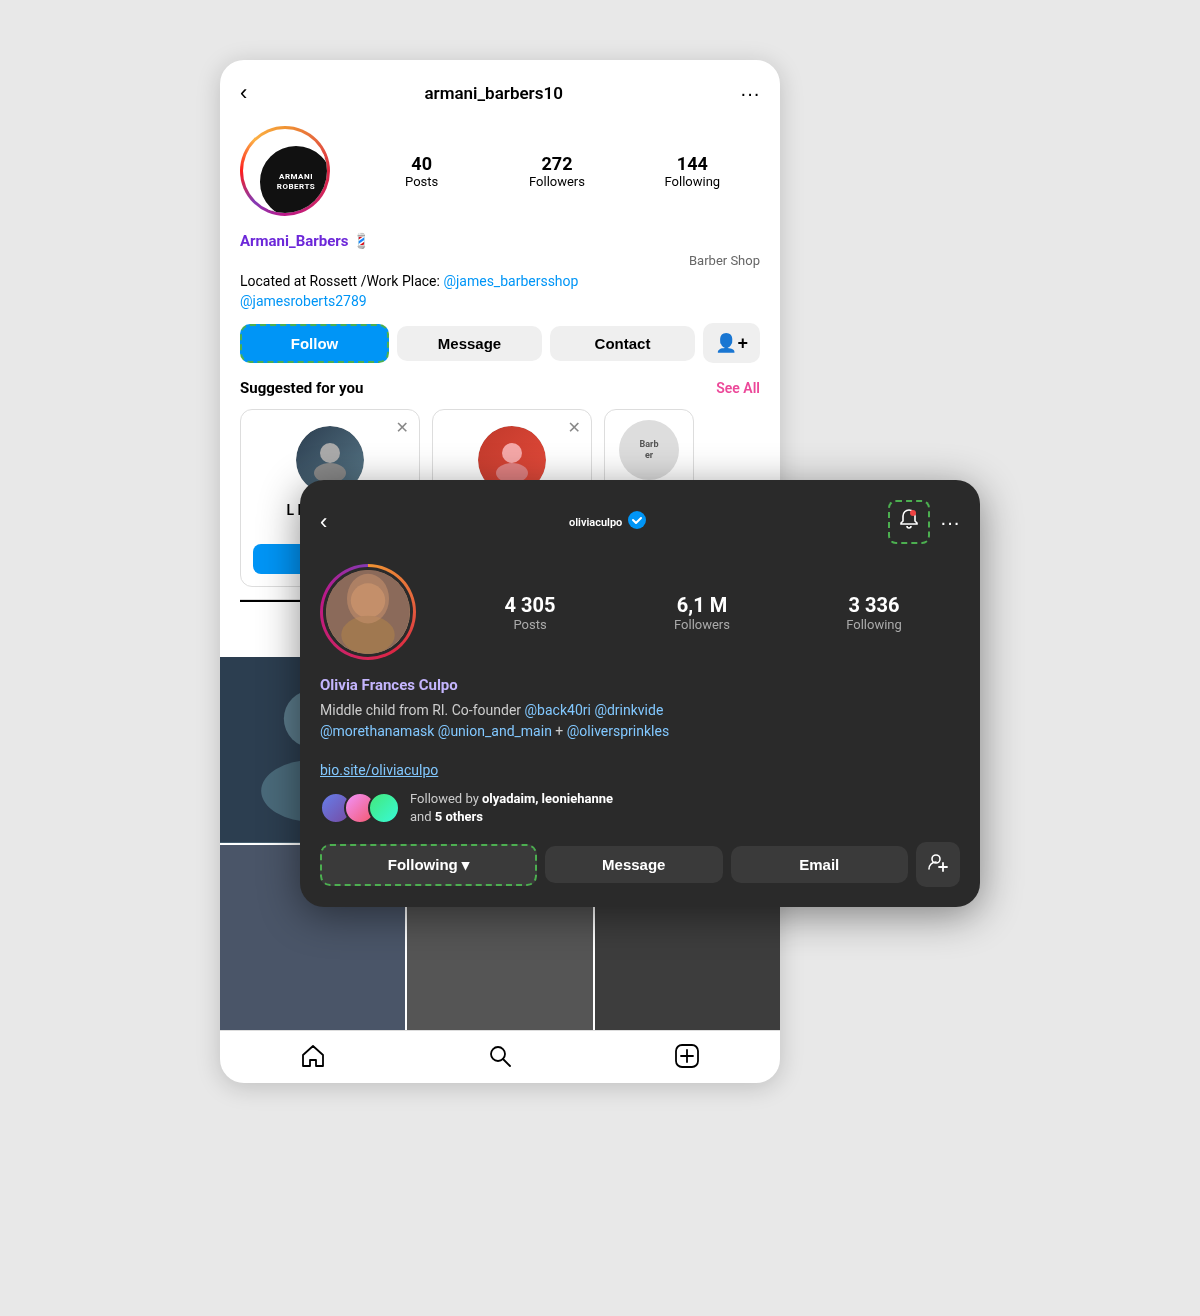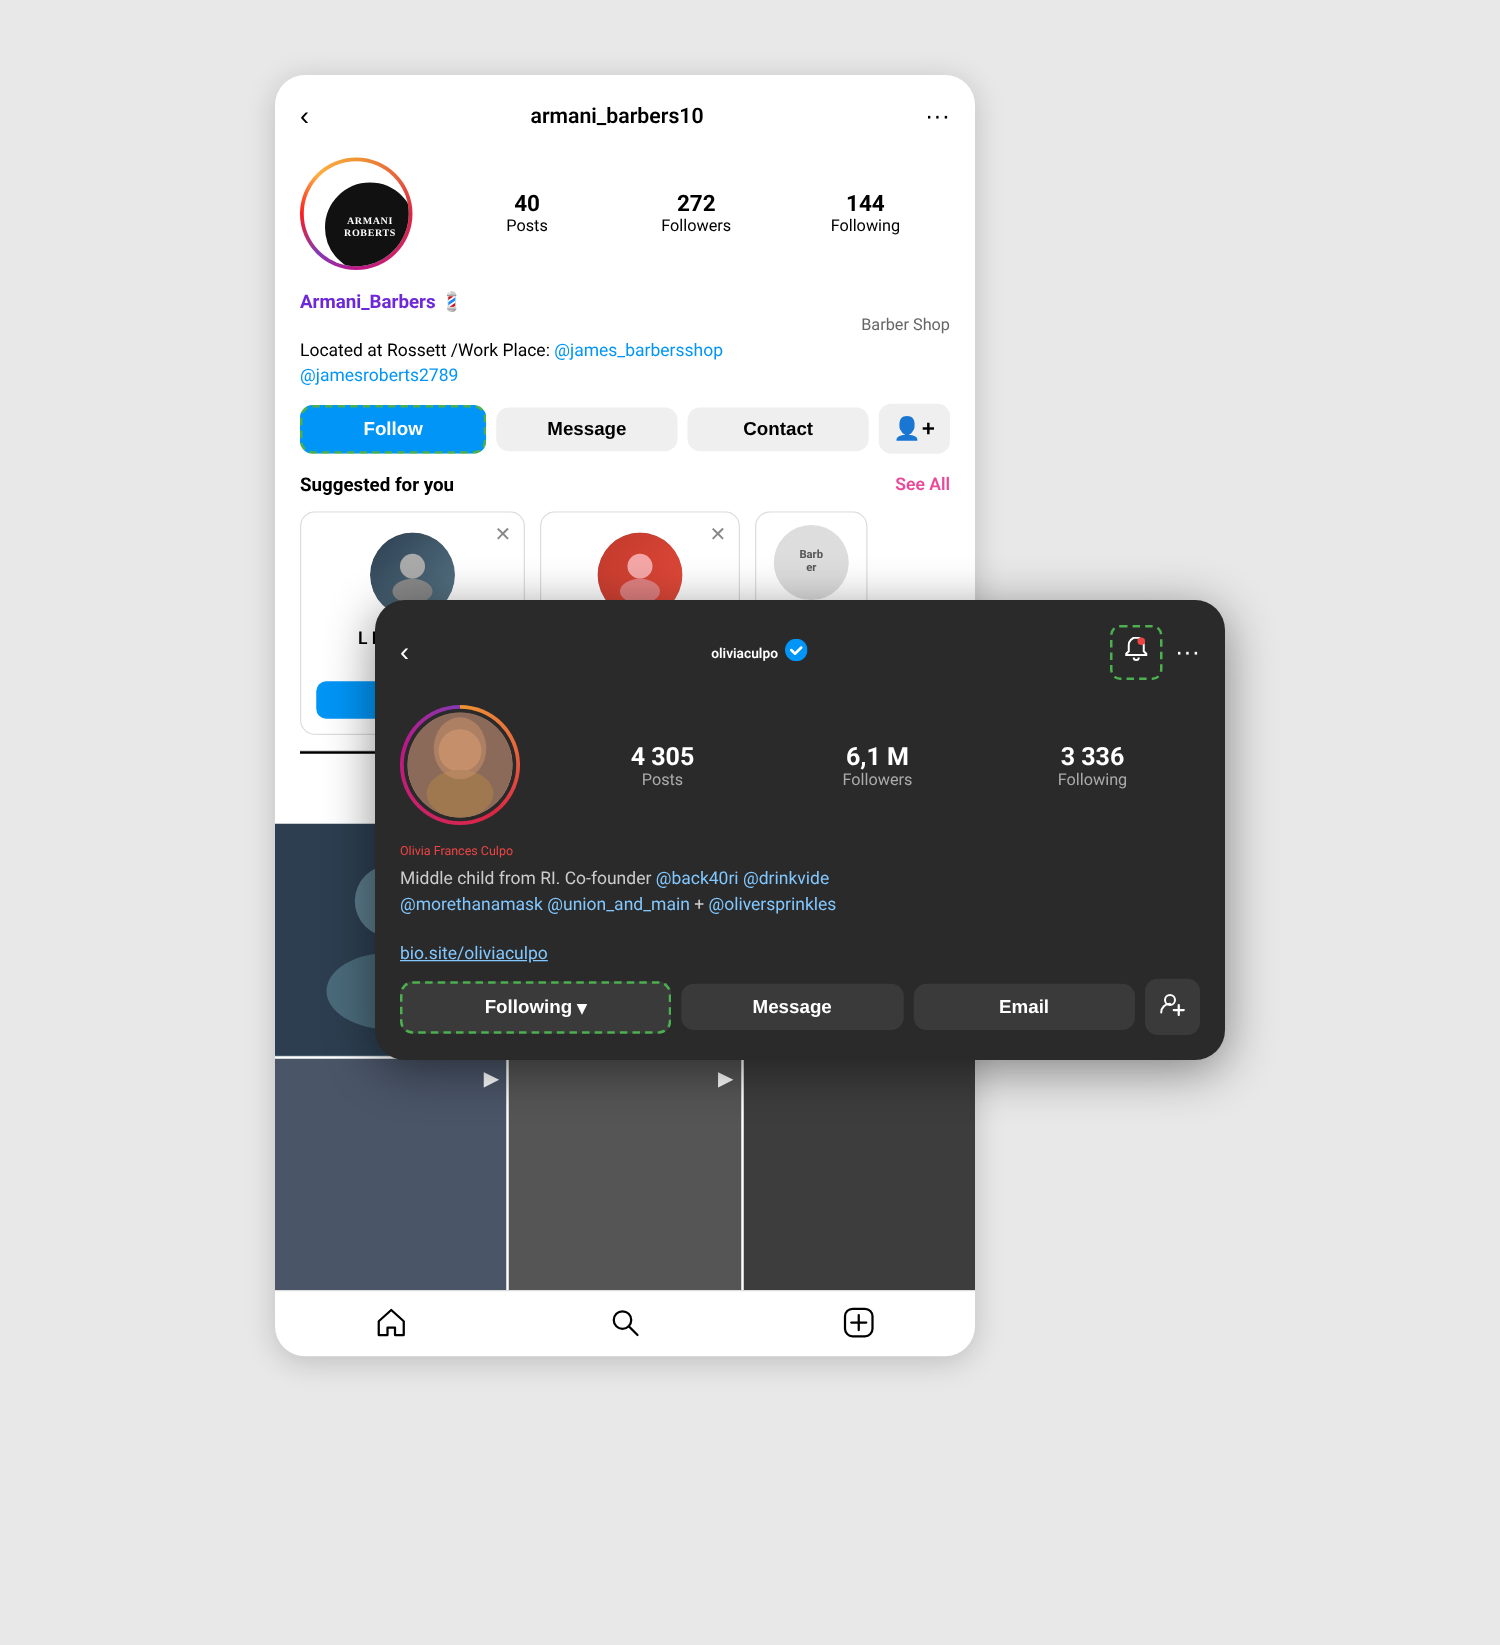--- a/index.html
+++ b/index.html
@@ -75,21 +75,20 @@
       flex-shrink: 0;
       margin-right: 24px;
     }
     .profile-avatar-inner {
       width: 100%;
       height: 100%;
       border-radius: 50%;
       background: #fff;
       padding: 14px;
       overflow: hidden;
-      font-family: Liberation Serif, serif;
     }
     
     .armani-logo {
       width: 78px;
       height: 78px;
       border-radius: 50%;
       background: #111;
       border: 3px solid #fff;
       display: flex;
       align-items: center;
@@ -455,23 +454,23 @@
       display: block;
     }
     .dark-stat-label {
       font-size: 13px;
       color: #aaa;
       display: block;
     }
 
     
     .olivia-name {
-      font-size: 10px;
-      font-weight: 400;
-      color: #ef4444;
+      font-size: 15px;
+      font-weight: 700;
+      color: #c4b5fd;
       margin-bottom: 6px;
     }
     .olivia-bio {
       font-size: 14px;
       color: #ccc;
       line-height: 1.5;
       margin-bottom: 20px;
     }
     .olivia-bio a {
       color: #82c8ff;
@@ -804,20 +803,30 @@
       </div>
     </div>
 
     <div class="olivia-name">Olivia Frances Culpo</div>
     <div class="olivia-bio">
       Middle child from RI. Co-founder <a href="#">@back40ri</a> <a href="#">@drinkvide</a><br>
       <a href="#">@morethanamask</a> <a href="#">@union_and_main</a> + <a href="#">@oliversprinkles</a>
     </div>
     <a class="olivia-link" href="#">bio.site/oliviaculpo</a>
 
+    <div class="followed-by">
+      <div class="followed-avatars">
+        <div class="followed-avatar fa1"></div>
+        <div class="followed-avatar fa2"></div>
+        <div class="followed-avatar fa3"></div>
+      </div>
+      <div class="followed-text">
+        Followed by <strong>olyadaim, leoniehanne</strong><br>and <strong>5 others</strong>
+      </div>
+    </div>
 
     <div class="olivia-actions">
       <button class="btn-following">
         <span>Following</span>
         <span>▾</span>
       </button>
       <button class="btn-dark-msg">Message</button>
       <button class="btn-dark-email">Email</button>
       <button class="btn-dark-add">
         <svg width="20" height="20" viewBox="0 0 20 20" fill="none">

